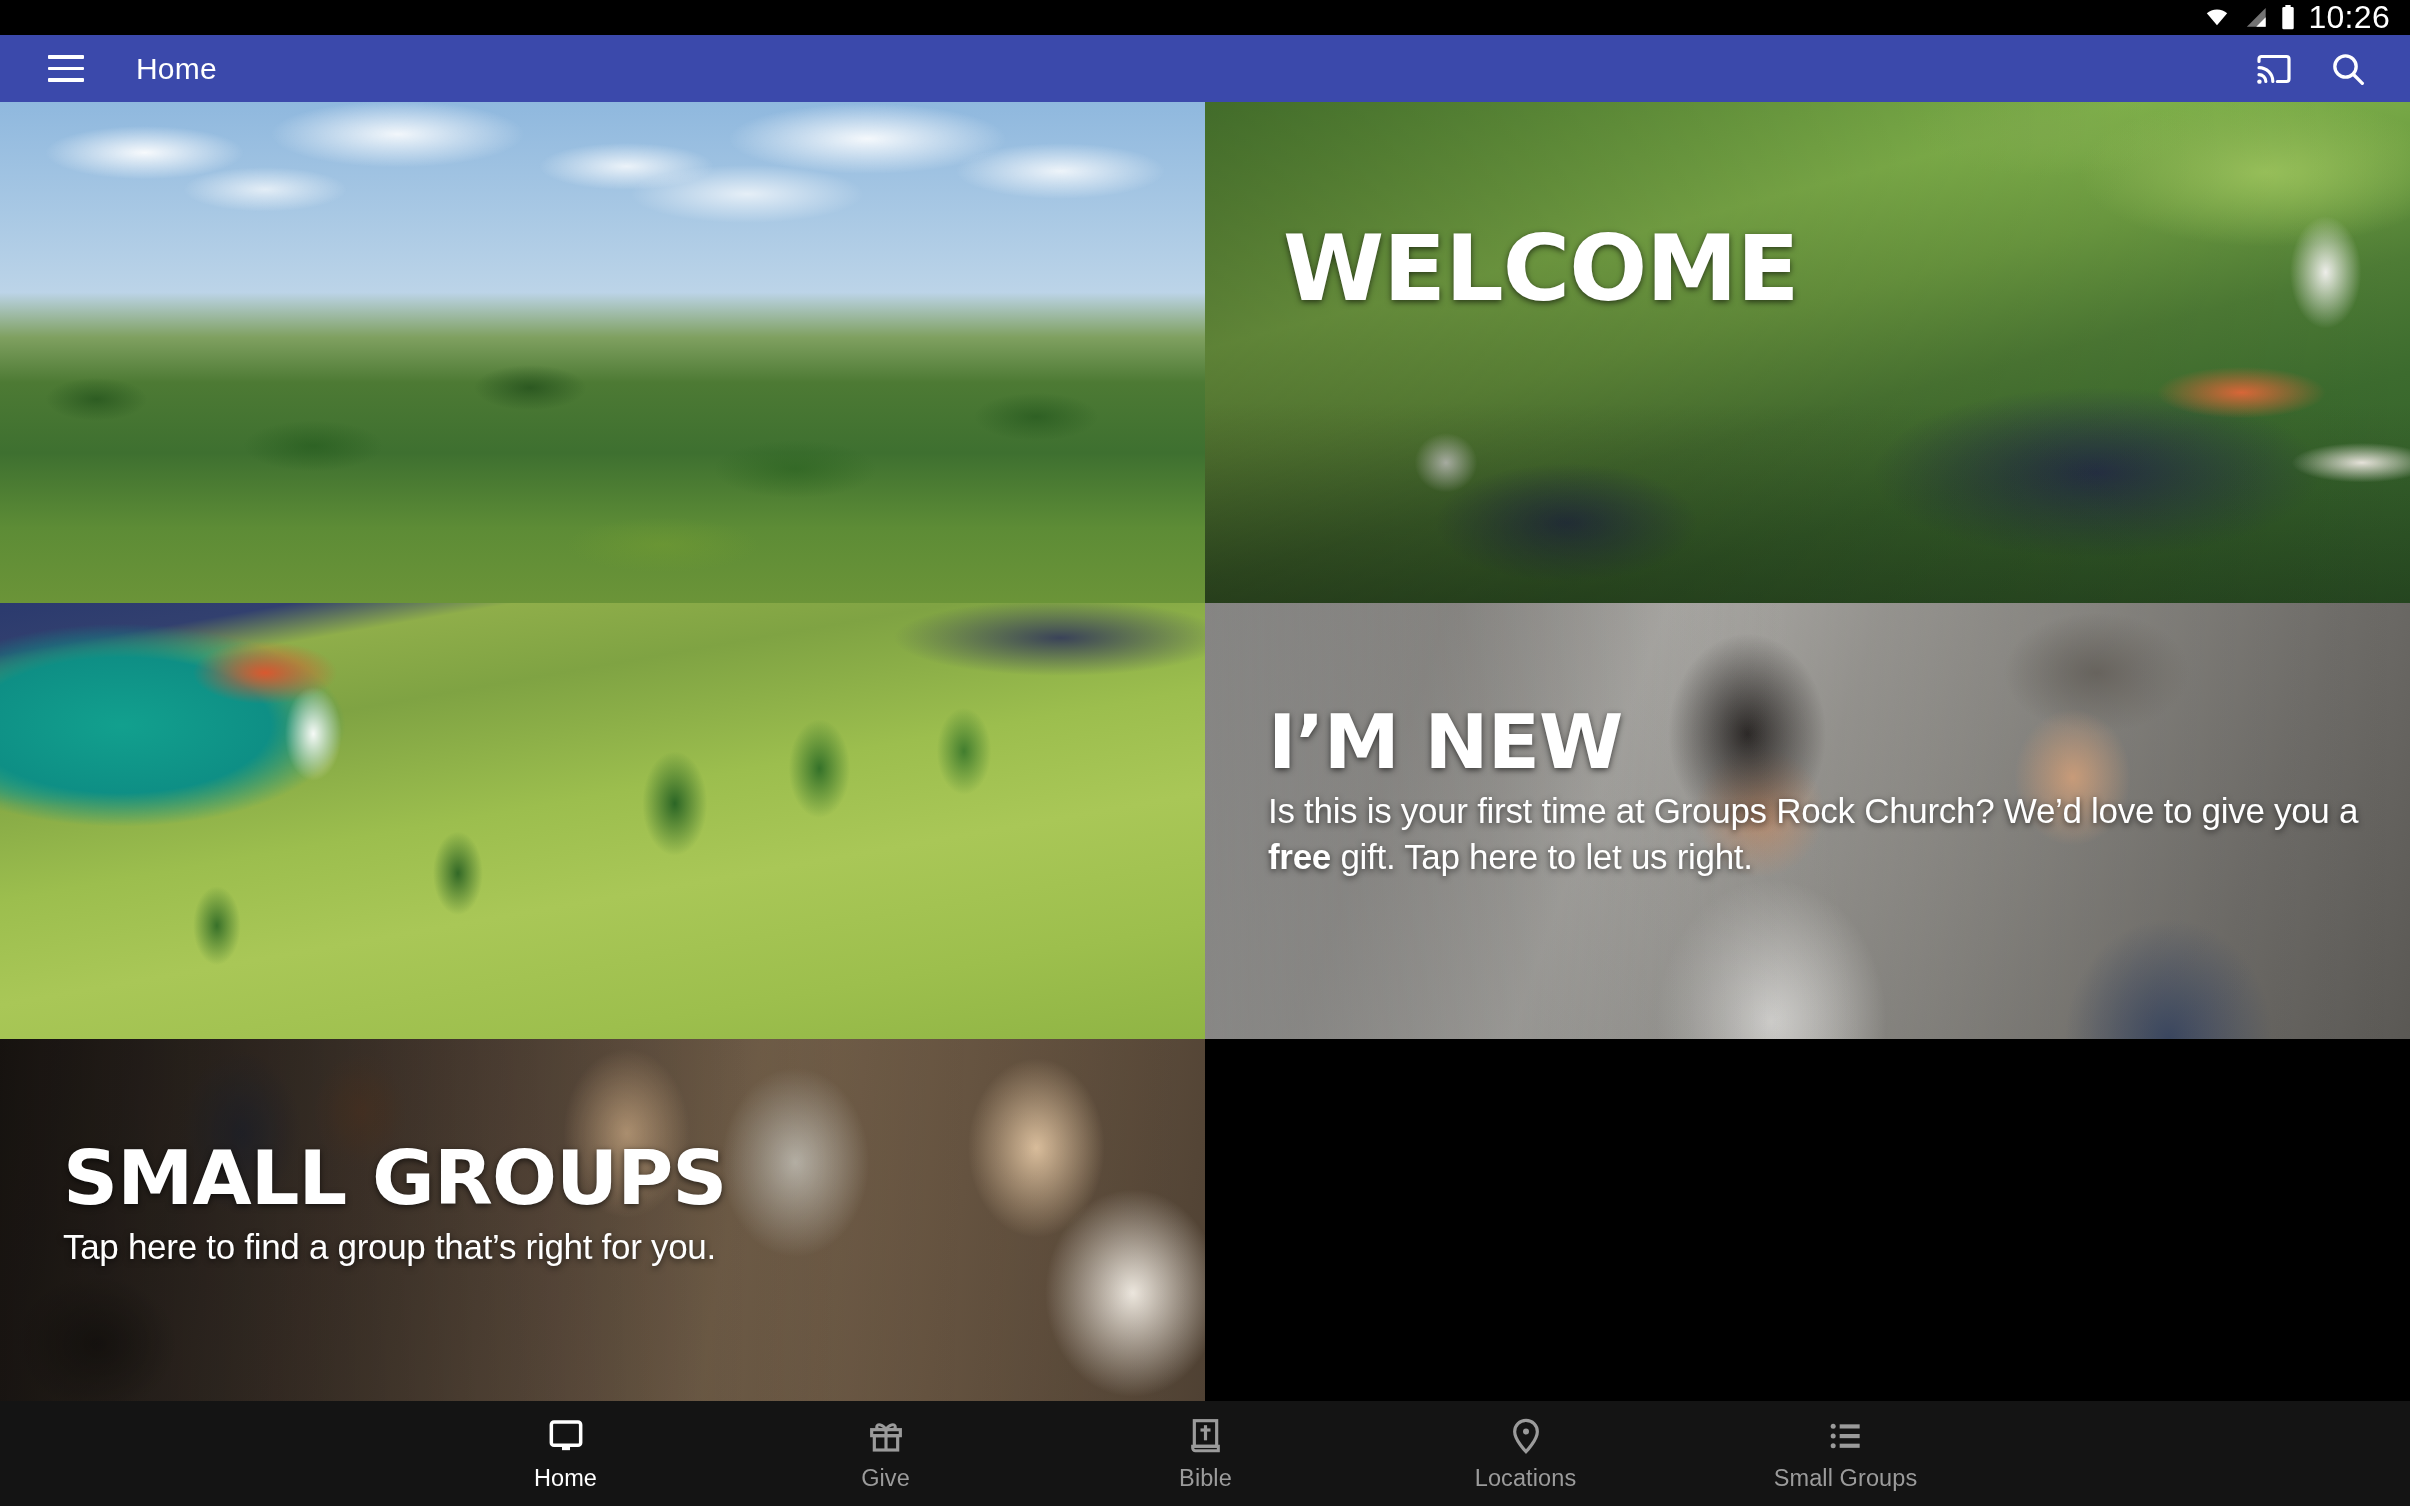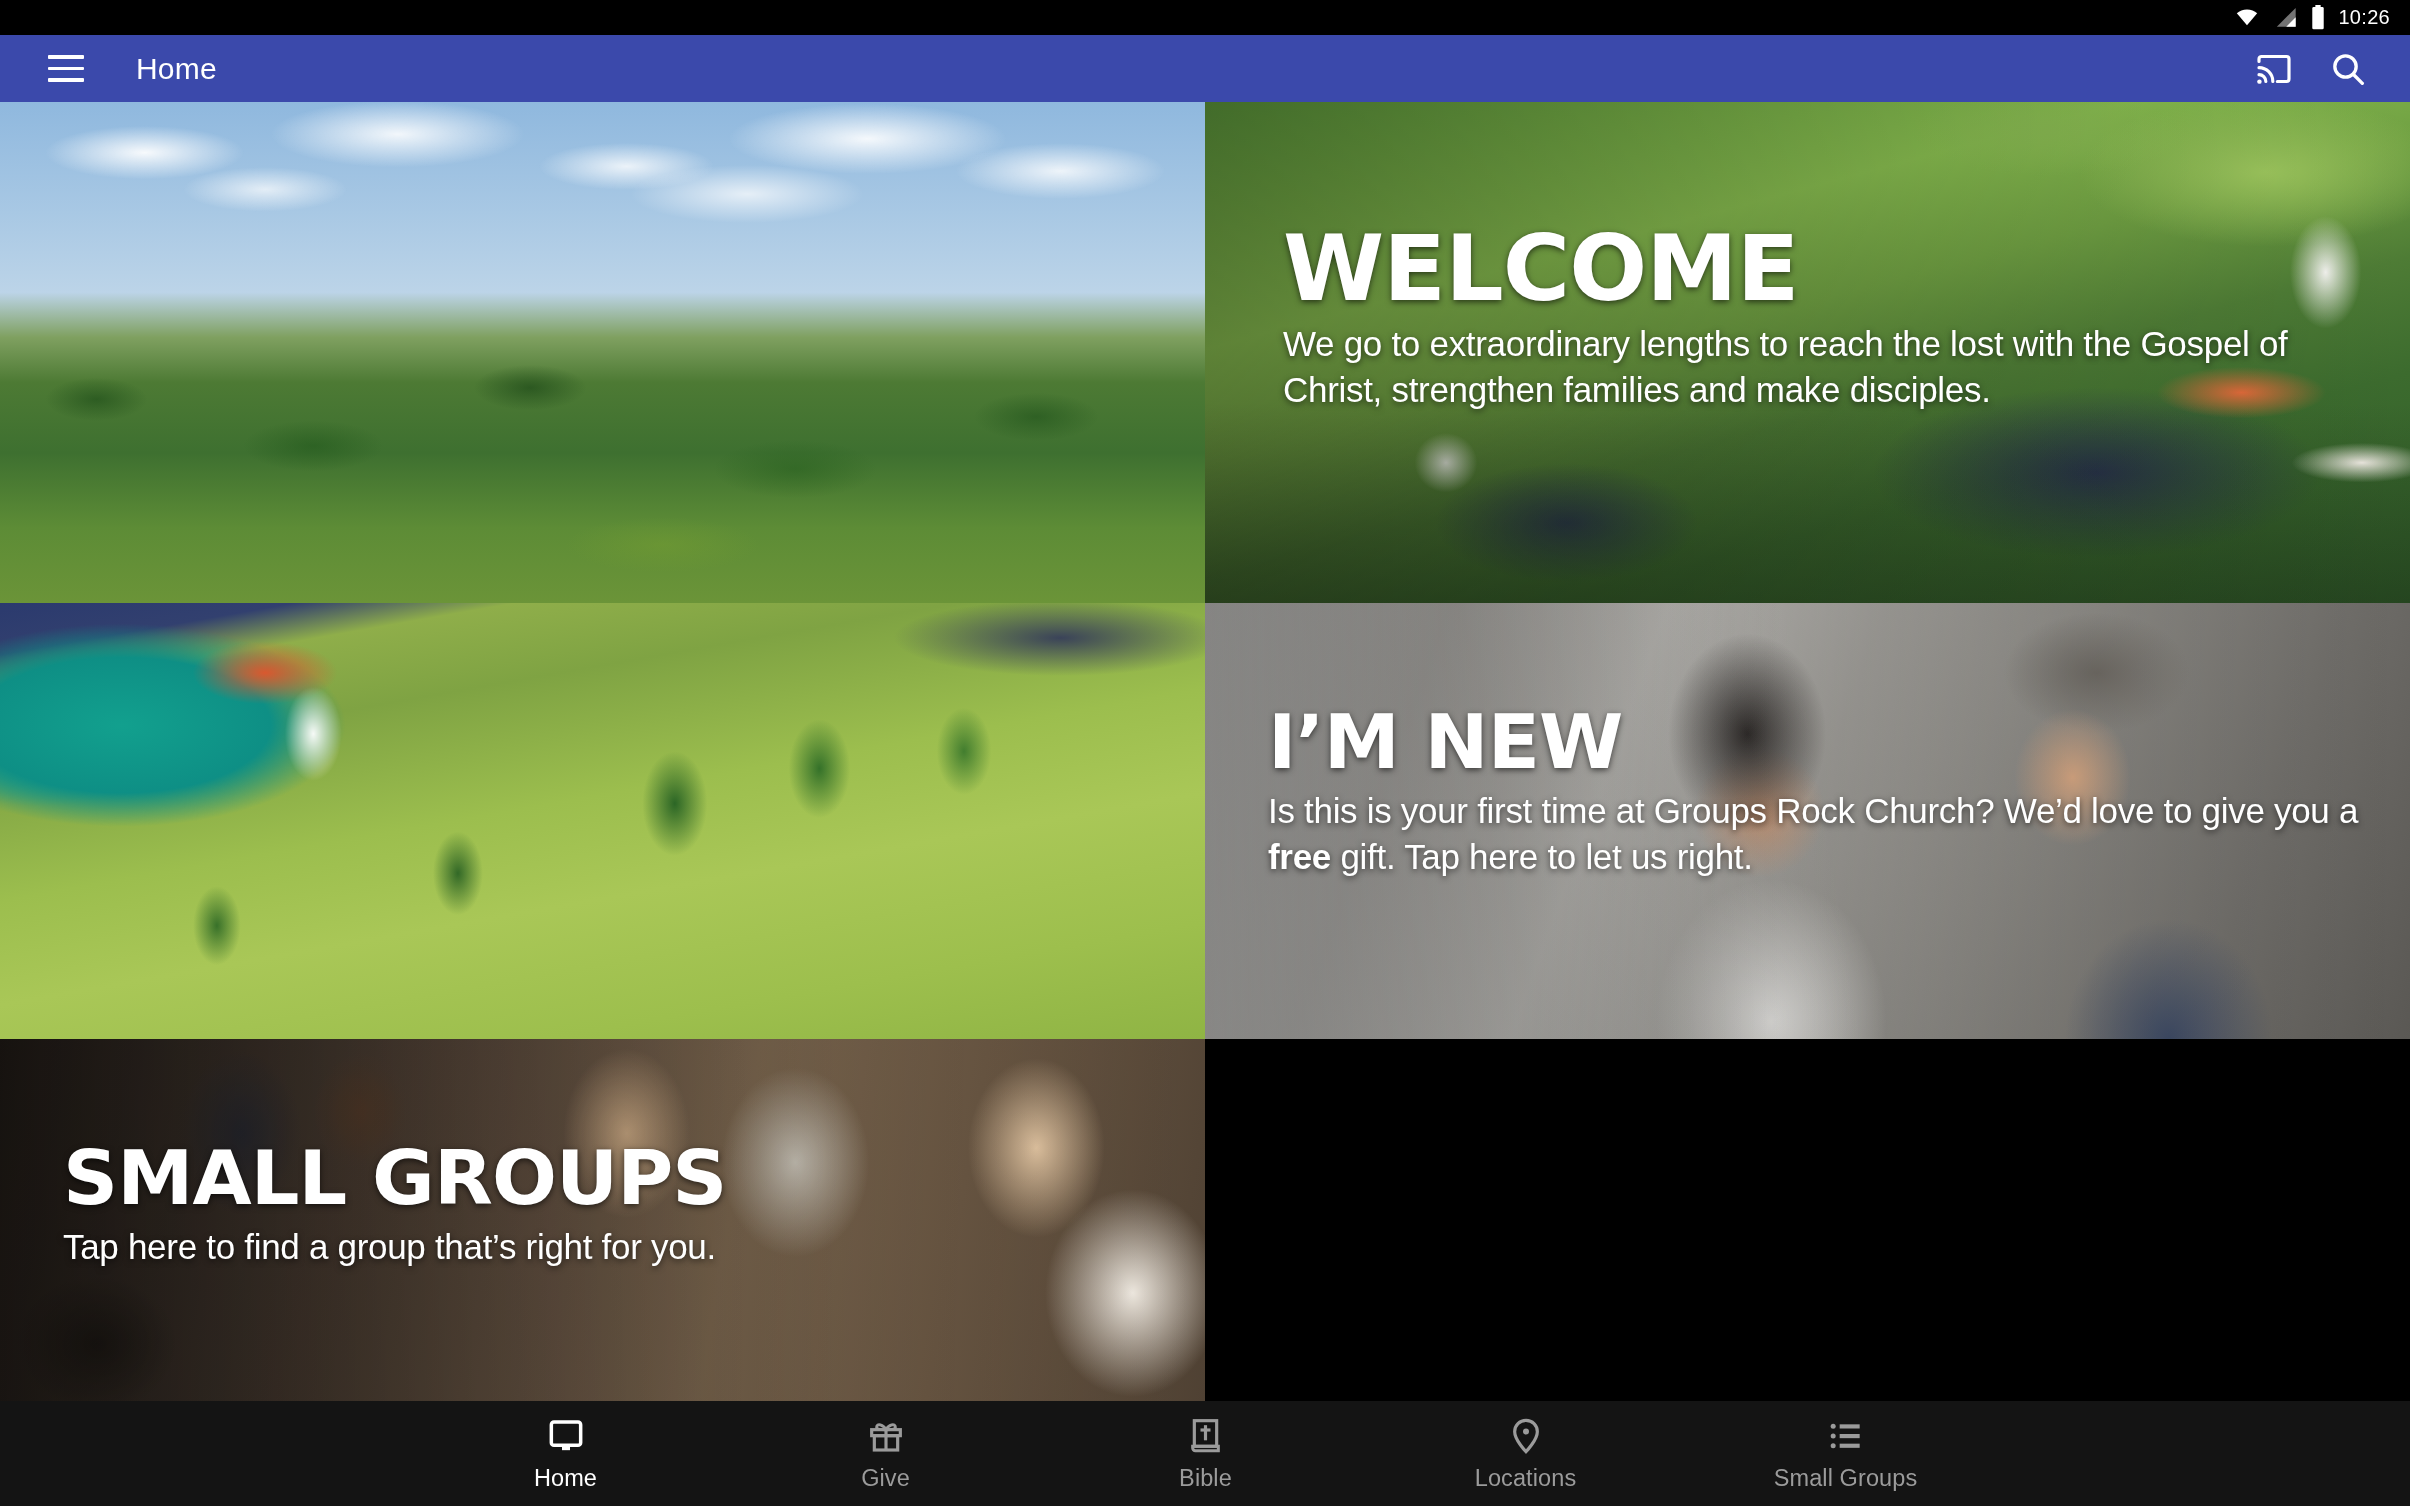--- a/index.html
+++ b/index.html
@@ -13,21 +13,21 @@
   
   .status-bar{
     position:absolute; top:0; left:0;
     width:2411px; height:35px;
     background:#000;
     display:flex; align-items:center; justify-content:flex-end;
     padding-right:21px; gap:12.2px;
   }
   .status-icon{ display:flex; align-items:center; }
   .status-clock{
-    color:#fff; font-size:20px; letter-spacing:0.3px;
+    color:#fff; font-size:32px; letter-spacing:0.3px;
     font-family:"Liberation Sans", sans-serif;
   }
 
   
   .app-bar{
     position:absolute; top:35px; left:0;
     width:2411px; height:67px;
     background:#3b49ab;
     display:flex; align-items:center;
   }
@@ -298,21 +298,20 @@
 
   <div class="tile" id="tile-photo1">
     <div class="tile-art art-aerial1"></div>
   </div>
 
   <div class="tile" id="tile-welcome">
     <div class="tile-art art-welcome"></div>
     <div class="tile-overlay"></div>
     <div class="tile-text">
       <div class="tile-heading">WELCOME</div>
-      <div class="tile-sub">We go to extraordinary lengths to reach the lost with the Gospel of Christ, strengthen families and make disciples.</div>
     </div>
   </div>
 
   <div class="tile" id="tile-photo2">
     <div class="tile-art art-aerial2"></div>
   </div>
 
 
   <div class="tile" id="tile-imnew">
     <div class="tile-art art-imnew"></div>

